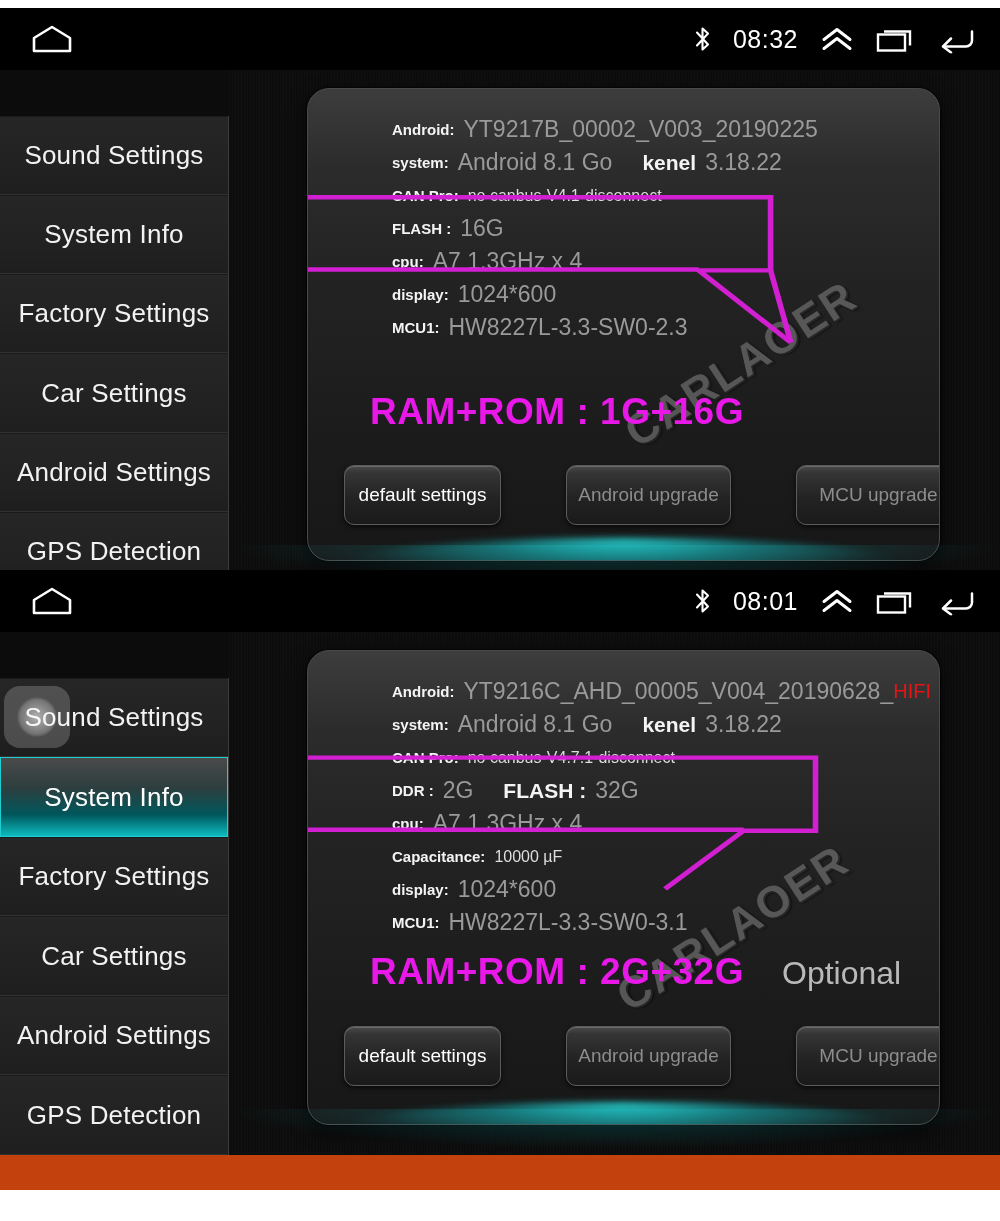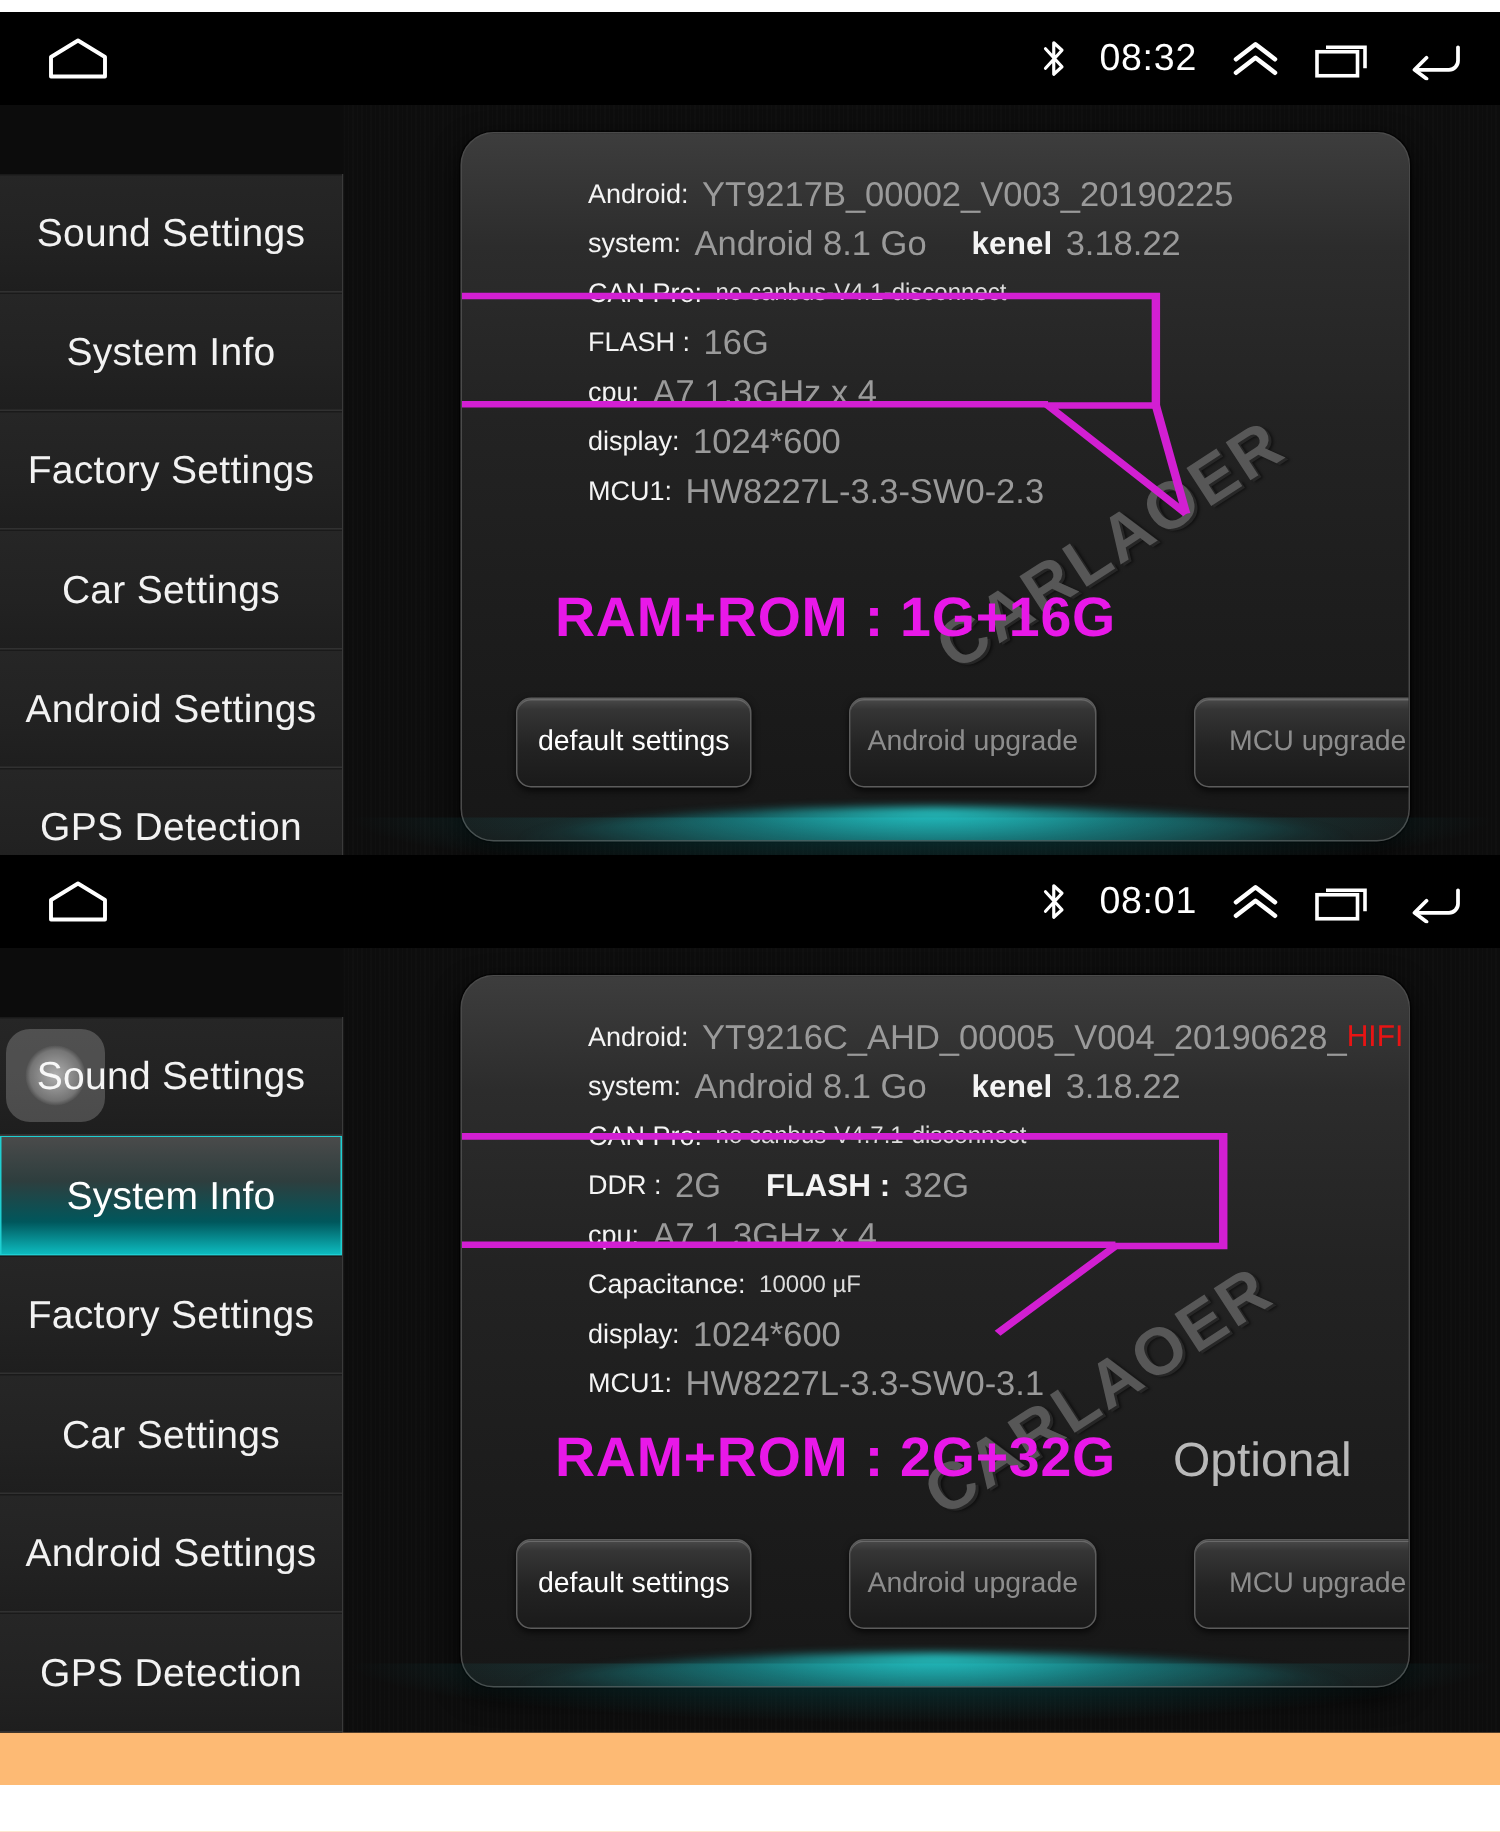--- a/index.html
+++ b/index.html
@@ -1,18 +1,18 @@
 <!DOCTYPE html>
 <html><head>
 <meta charset="utf-8">
 <style>
   html,body{margin:0;padding:0;background:#ffffff;}
   body{width:1000px;height:1221px;font-family:"Liberation Sans",sans-serif;overflow:hidden;}
 
-  .page{position:relative;width:1000px;height:1221px;background:#fdba74;text-align:center;}
+  .page{position:relative;width:1000px;height:1221px;background:#c2410c;text-align:center;}
 
   
   .panel{position:absolute;left:0;width:1000px;background:#0c0c0c;overflow:hidden;}
   #panel-1{top:8px;height:583px;}
   #panel-2{top:570px;height:585px;}
 
   
   .statusbar{position:relative;height:62px;background:#000000;}
   .sb-home{position:absolute;left:30px;top:50%;transform:translateY(-50%);}
   .sb-right{position:absolute;right:22px;top:50%;transform:translateY(-50%);
@@ -51,21 +51,21 @@
         overflow:hidden;}
   .card-glow{position:absolute;left:6%;right:6%;bottom:-26px;height:48px;border-radius:50%;
         background:radial-gradient(ellipse at 50% 0%,rgba(40,230,230,0.85) 0%,rgba(20,180,185,0.45) 35%,rgba(10,90,95,0.10) 68%,rgba(0,0,0,0) 80%);
         filter:blur(3px);}
   .card-glow2{position:absolute;left:0;right:0;bottom:-38px;height:40px;
         background:radial-gradient(ellipse at 50% 0%,rgba(30,200,205,0.30) 0%,rgba(0,0,0,0) 70%);}
 
   
   .info{position:absolute;left:84px;top:24px;}
   .info-row{height:33px;display:flex;align-items:center;white-space:nowrap;}
-  .lbl{color:#f4f4f4;font-size:18px;font-weight:400;}
+  .lbl{color:#f4f4f4;font-size:15px;font-weight:700;}
   .val{color:#9a9a9a;font-size:23px;margin-left:9px;}
   .val-bright{color:#dddddd;font-size:16px;margin-left:9px;}
   .lbl2{color:#f4f4f4;font-size:21px;font-weight:600;margin-left:30px;}
   .hifi{color:#e81414;font-size:20px;}
 
   
   .callout{position:absolute;pointer-events:none;left:0;top:0;width:100%;height:100%;}
 
   
   .wm{position:absolute;color:#6d6d6d;font-size:44px;font-weight:700;letter-spacing:2px;

